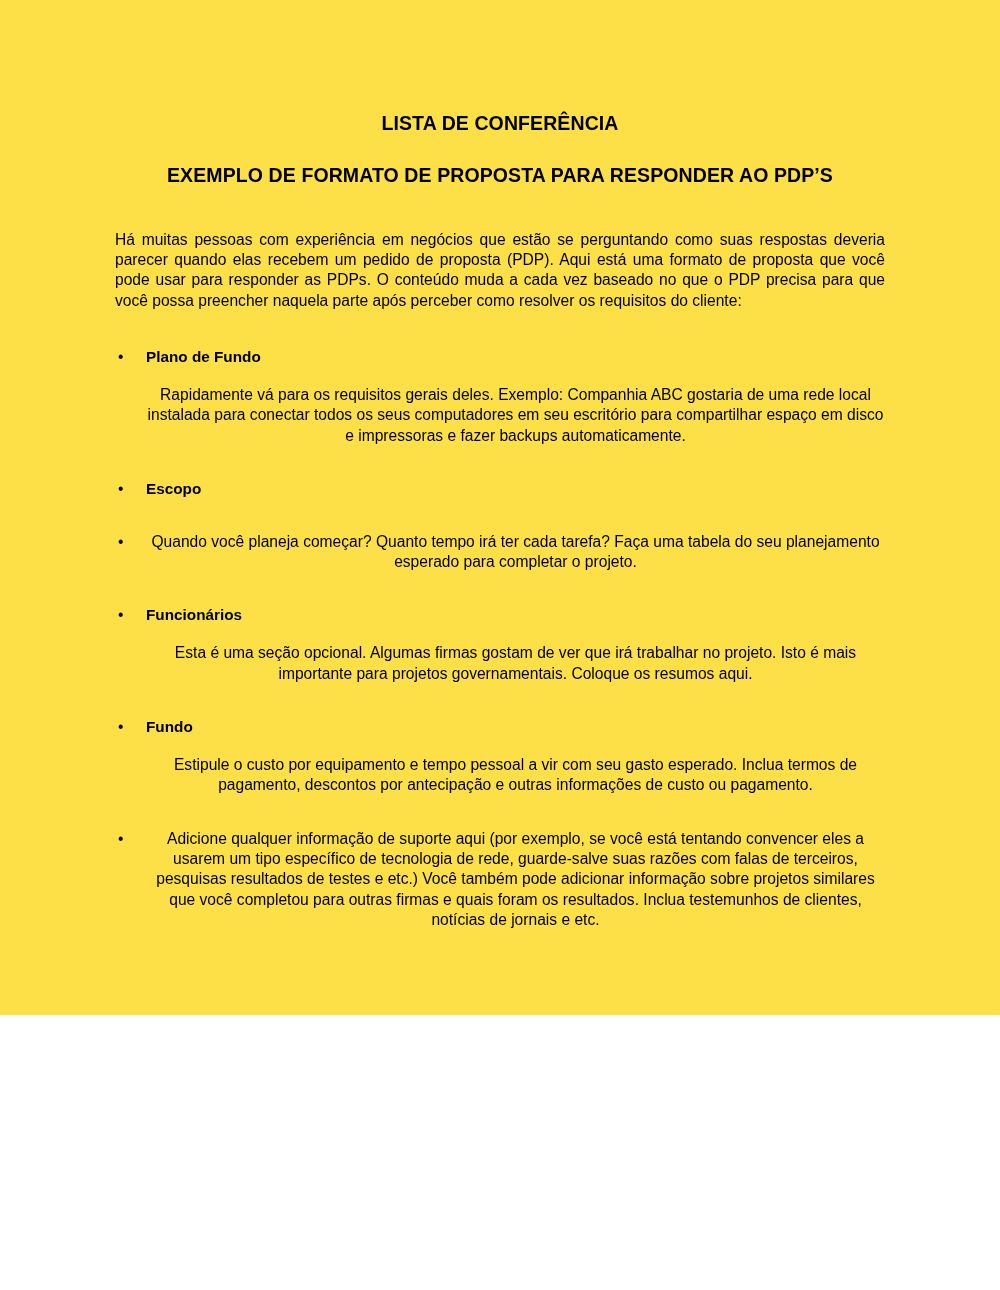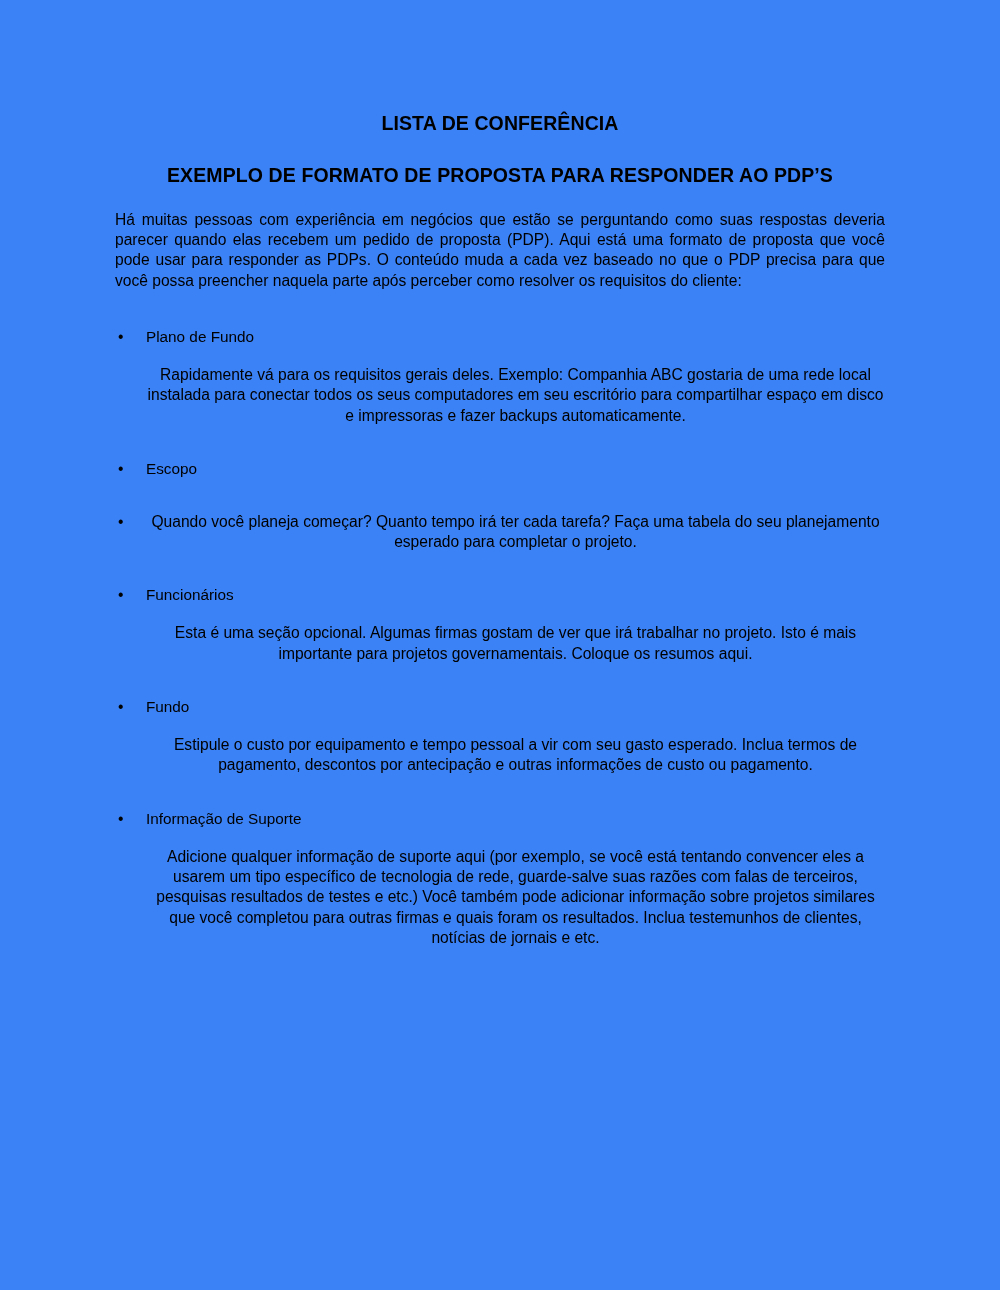--- a/index.html
+++ b/index.html
@@ -9,22 +9,22 @@
     background: #ffffff;
   }
   body {
     font-family: "Liberation Sans", sans-serif;
     color: #000000;
     -webkit-font-smoothing: antialiased;
   }
   .page {
     position: relative;
     width: 1000px;
-    height: 1290px;
-    background: #3b82f6;
+    height: 1015px;
+    background: #fde047;
     box-sizing: border-box;
     overflow: hidden;
   }
   .content {
     position: absolute;
     left: 115px;
     top: 0;
     width: 770px;
   }
   .doc-title {
@@ -34,21 +34,21 @@
     letter-spacing: 0.1px;
     line-height: 1.2;
   }
   #title-primary {
     margin-top: 112px;
   }
   #title-secondary {
     margin-top: 29px;
   }
   .intro-paragraph {
-    margin-top: 22px;
+    margin-top: 42px;
     font-size: 15.6px;
     line-height: 20.3px;
     text-align: justify;
     text-justify: inter-word;
   }
   .section-list {
     list-style: none;
     margin: 0;
     padding: 0;
   }
@@ -65,21 +65,21 @@
   .section-bullet {
     position: absolute;
     left: 3px;
     top: 0;
     font-size: 15.6px;
     line-height: 20px;
     width: 12px;
   }
   .section-heading {
     font-size: 15.3px;
-    font-weight: normal;
+    font-weight: bold;
     line-height: 20px;
     margin: 0;
   }
   .section-body {
     margin: 0;
     margin-top: 18px;
     font-size: 15.6px;
     line-height: 20.3px;
     text-align: center;
   }
@@ -121,19 +121,18 @@
       </li>
 
       <li class="section-item">
         <span class="section-bullet">•</span>
         <div class="section-heading">Fundo</div>
         <p class="section-body">Estipule o custo por equipamento e tempo pessoal a vir com seu gasto esperado. Inclua termos de pagamento, descontos por antecipação e outras informações de custo ou pagamento.</p>
       </li>
 
       <li class="section-item">
         <span class="section-bullet">•</span>
-        <div class="section-heading">Informação de Suporte</div>
         <p class="section-body">Adicione qualquer informação de suporte aqui (por exemplo, se você está tentando convencer eles a usarem um tipo específico de tecnologia de rede, guarde-salve suas razões com falas de terceiros, pesquisas resultados de testes e etc.) Você também pode adicionar informação sobre projetos similares que você completou para outras firmas e quais foram os resultados. Inclua testemunhos de clientes, notícias de jornais e etc.</p>
       </li>
 
     </ul>
   </div>
 </div>
 
 </body></html>

